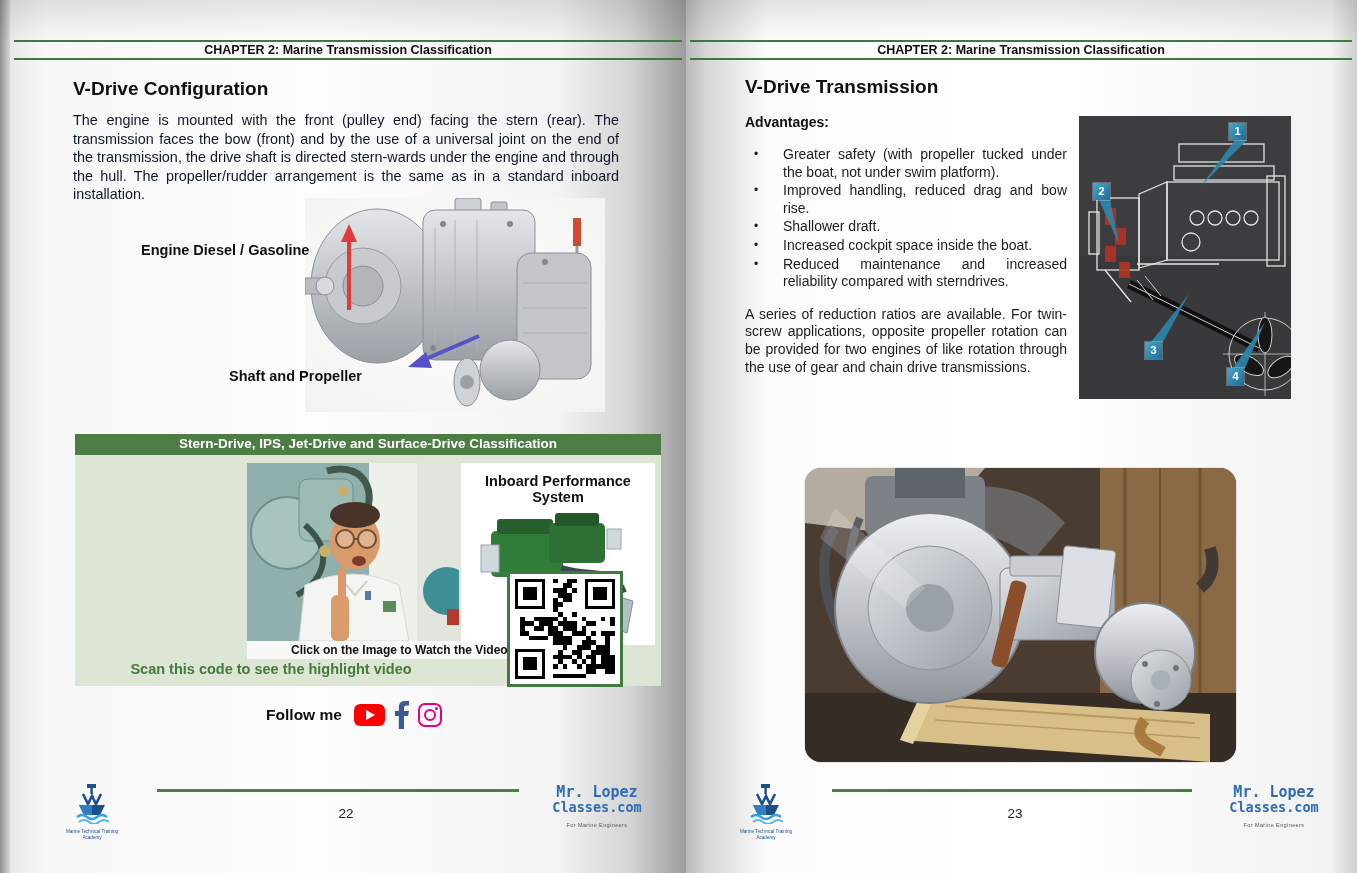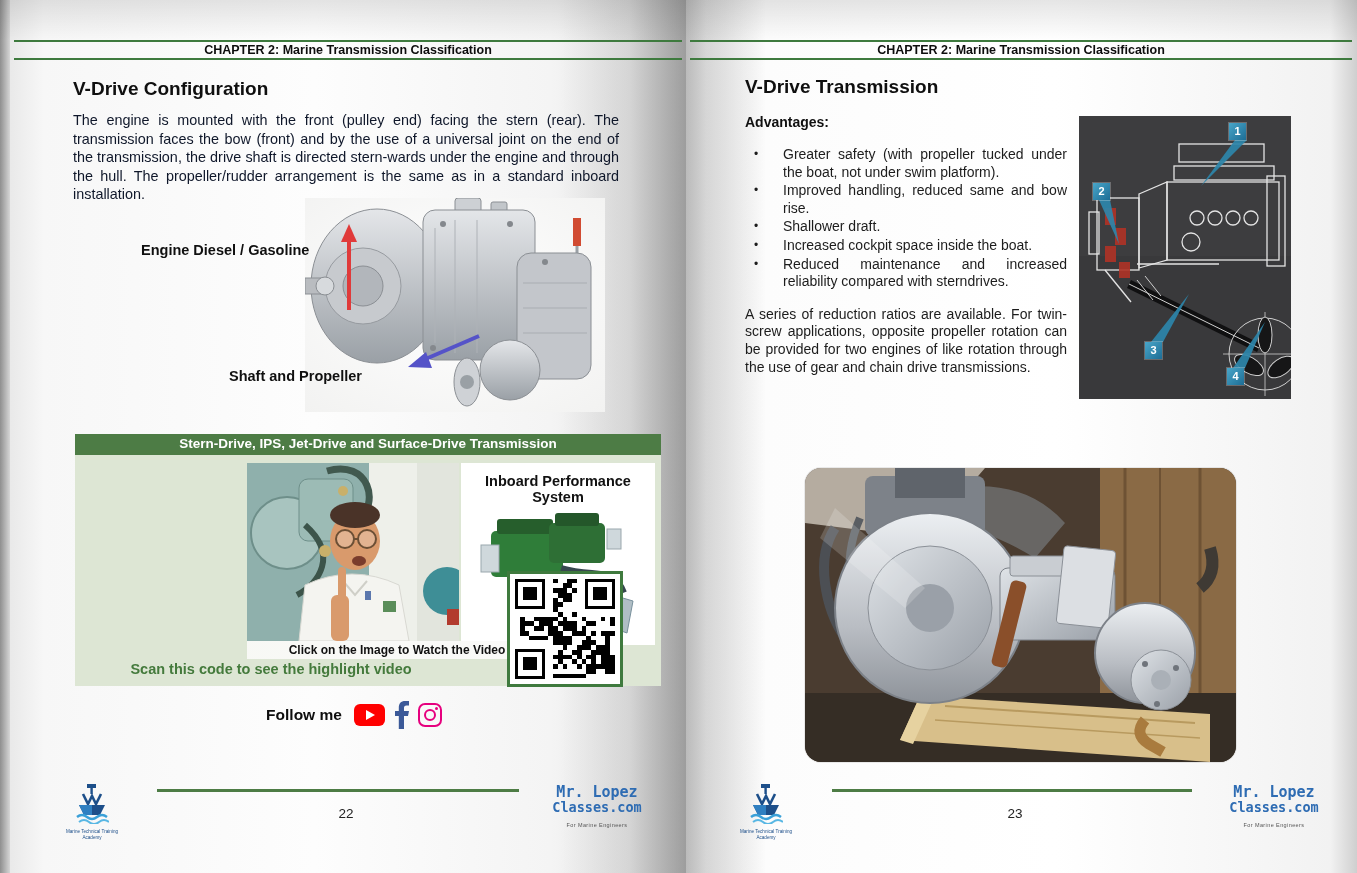--- a/index.html
+++ b/index.html
@@ -37,22 +37,22 @@
   .video-box{position:absolute;left:75px;top:434px;width:586px;}
   .vb-header{background:#4d7c45;color:#fff;font-weight:bold;font-size:13.5px;
     line-height:15.5px;text-align:center;padding:2px 0 3px;}
   .vb-body{position:relative;height:231px;background:#dde6d4;}
   .vb-desc{position:absolute;left:7px;top:8px;width:164px;font-size:13px;
     line-height:15.6px;text-align:justify;color:#222;}
   .vb-photo{position:absolute;left:172px;top:8px;width:212px;height:178px;overflow:hidden;cursor:pointer;}
   .vb-panel{position:absolute;left:386px;top:8px;width:194px;height:178px;background:#fff;}
   .vb-panel-title{margin-top:10px;text-align:center;font-weight:bold;font-size:14.5px;color:#111;}
   .vb-click{position:absolute;left:172px;top:186px;width:300px;height:18px;line-height:18px;
-    text-align:center;font-weight:bold;font-size:12px;color:#111;
-    background:linear-gradient(to right,rgba(250,250,248,0.92),#fafaf8);}
+    font-weight:bold;font-size:12px;color:#111;
+    background:linear-gradient(to right,rgba(250,250,248,0.92),#fafaf8);padding-left:44px;}
   .vb-scan{position:absolute;left:0;top:206px;width:392px;text-align:center;
     font-weight:bold;font-size:14.5px;color:#447a3c;}
   .qr{position:absolute;left:432px;top:116px;width:100px;height:100px;background:#fff;
     border:3px solid #3f7a3e;padding:5px;cursor:pointer;}
   .qr-grid{position:relative;display:grid;width:100%;height:100%;
     grid-template-columns:repeat(21,1fr);grid-template-rows:repeat(21,1fr);background:#fff;}
   .qm{background:#000;}
   .qf{position:absolute;width:30%;height:30%;border:3px solid #000;background:#fff;box-sizing:border-box;}
   .qf::after{content:"";position:absolute;inset:22%;background:#000;}
   .qf.tl{left:0;top:0;} .qf.tr{right:0;top:0;} .qf.bl{left:0;bottom:0;}
@@ -170,21 +170,21 @@
         <polygon points="335,169 353,154 359,170" fill="#5553c8"></polygon>
       </g>
     </svg>
 
     <div class="fig-label" style="left:68px;top:44px;">Engine Diesel / Gasoline</div>
     <div class="fig-label" style="left:156px;top:170px;">Shaft and Propeller</div>
   </div>
 
   <div class="video-box">
     <div class="vb-header">
-      <div>Stern-Drive, IPS, Jet-Drive and Surface-Drive Transmission</div>
+      <div>Stern-Drive, IPS, Jet-Drive and Surface-Drive Classification</div>
     </div>
     <div class="vb-body">
 
       <div class="vb-photo">
         <svg width="212" height="178" viewBox="0 0 212 178">
           <rect x="0" y="0" width="212" height="178" fill="#eef0ea"></rect>
           <rect x="170" y="0" width="42" height="178" fill="#e2e5dd"></rect>
           <rect x="0" y="0" width="122" height="178" fill="#8fb0ac"></rect>
           <circle cx="40" cy="70" r="36" fill="#a8c4bf" stroke="#6e8f8a" stroke-width="2"></circle>
           <rect x="52" y="16" width="54" height="62" rx="9" fill="#9cbbb5" stroke="#6e8f8a"></rect>
@@ -760,21 +760,21 @@
       </svg>
       <div class="callout" style="left:150px;top:7px;">1</div>
       <div class="callout" style="left:14px;top:67px;">2</div>
       <div class="callout" style="left:66px;top:226px;">3</div>
       <div class="callout" style="left:148px;top:252px;">4</div>
     </div>
 
     <div class="adv-head">Advantages:</div>
     <ul class="adv-list">
       <li>Greater safety (with propeller tucked under the boat, not under swim platform).</li>
-      <li>Improved handling, reduced same and bow rise.</li>
+      <li>Improved handling, reduced drag and bow rise.</li>
       <li>Shallower draft.</li>
       <li>Increased cockpit space inside the boat.</li>
       <li>Reduced maintenance and increased reliability compared with sterndrives.</li>
     </ul>
     <p>A series of reduction ratios are available. For twin-screw applications, opposite propeller rotation can be provided for two engines of like rotation through the use of gear and chain drive transmissions.</p>
   </div>
 
   <div class="photo">
     <svg width="431" height="294" viewBox="0 0 431 294">
       <defs>

